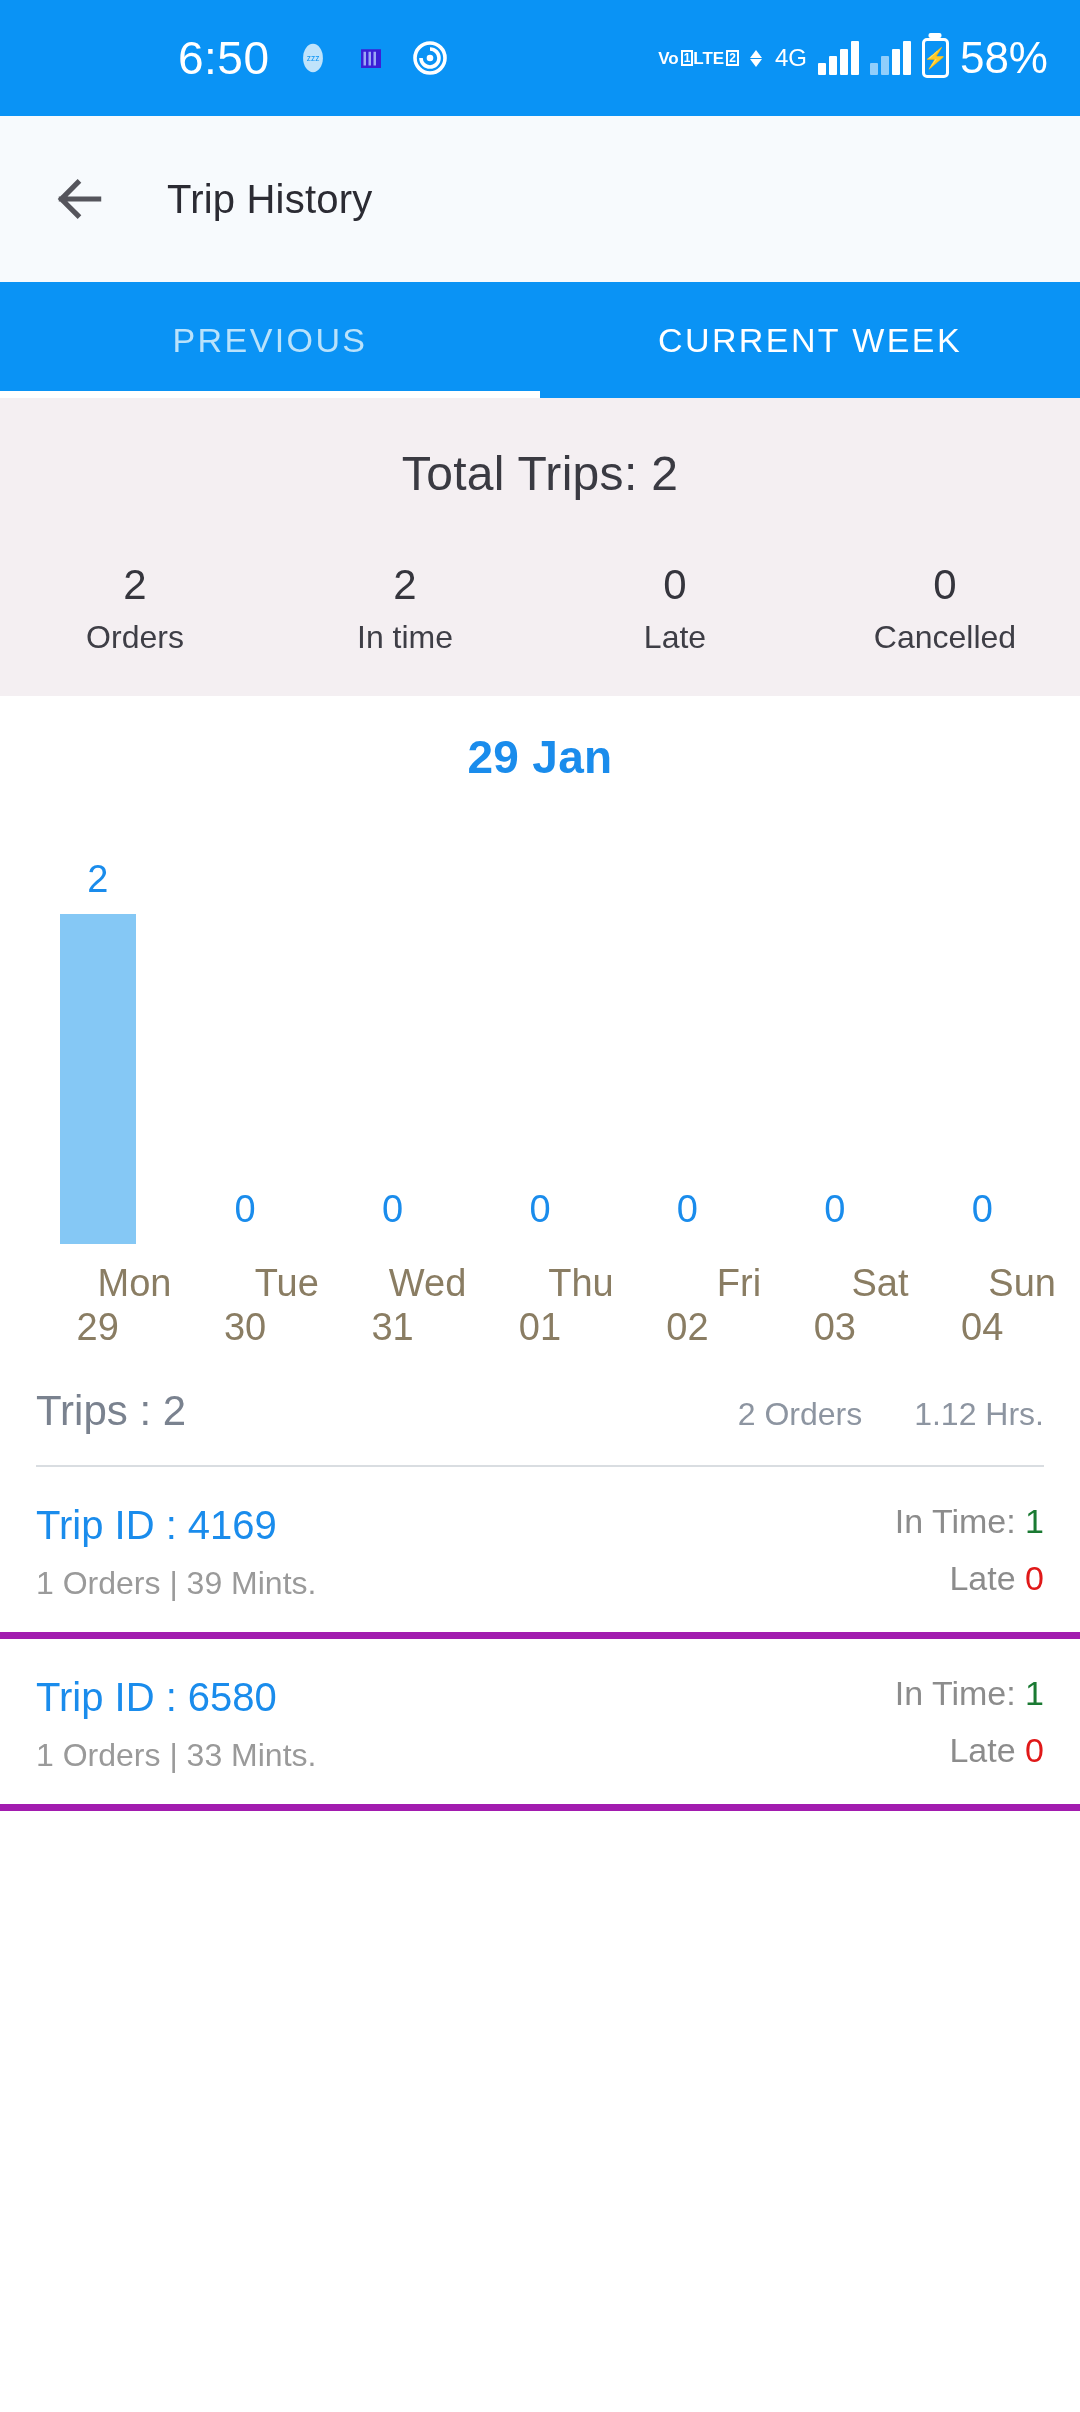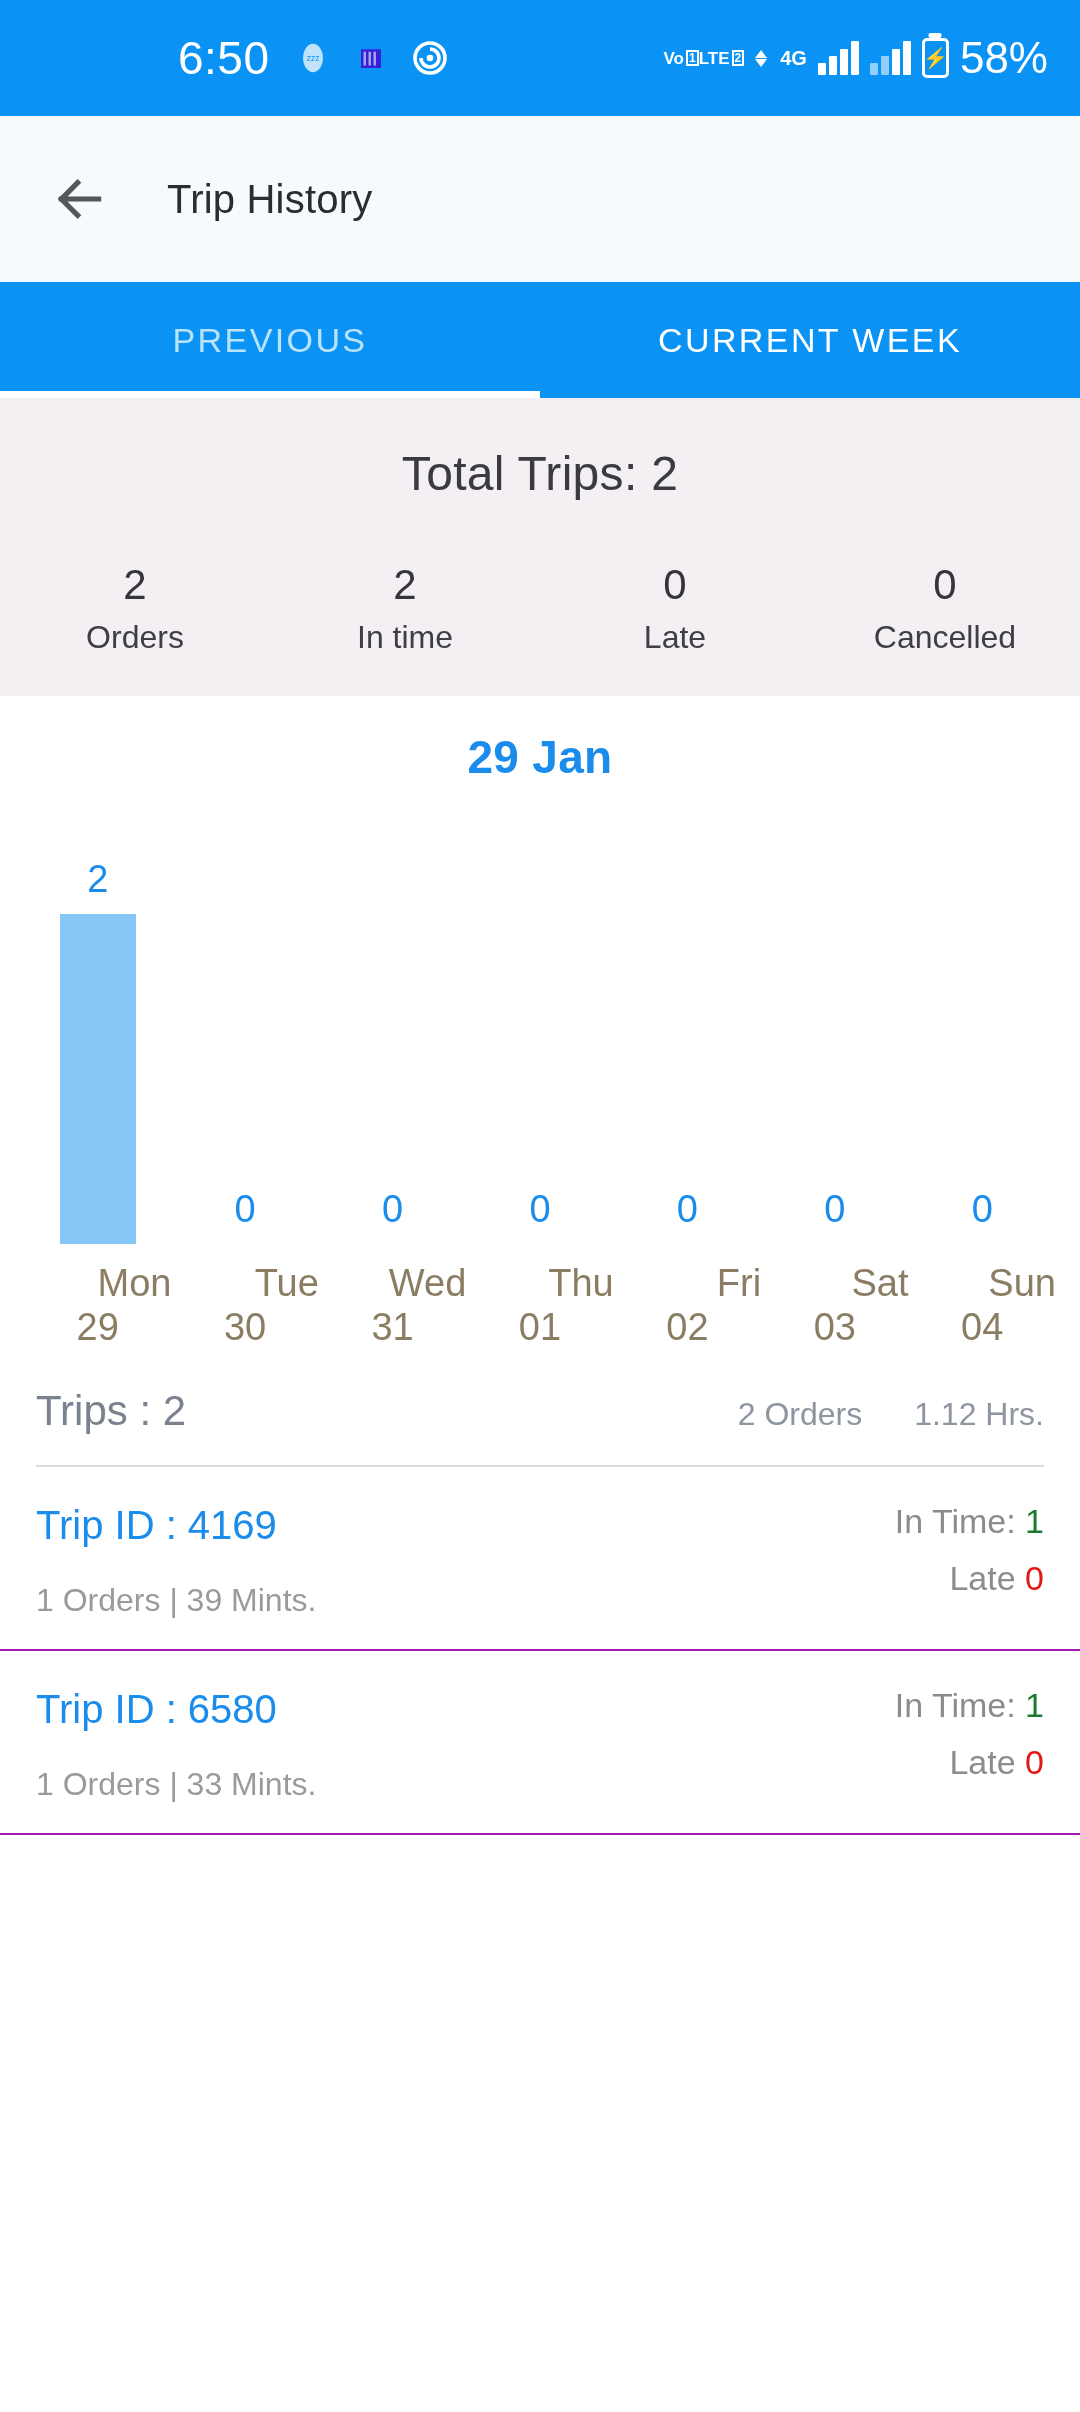--- a/index.html
+++ b/index.html
@@ -26,21 +26,21 @@
   .volte{
     display:flex; justify-content:center;
     font-size:17px; font-weight:700; line-height:19px; letter-spacing:0px;
   }
   .volte-row{ display:flex; align-items:center; gap:2px; }
   .volte-box{
     border:2px solid #ffffff; font-size:12px; line-height:12px;
     padding:0 1px; font-weight:700;
   }
   .net4g{ display:flex; flex-direction:column; align-items:center; }
-  .net4g .lbl{ font-size:20px; font-weight:700; line-height:24px; }
+  .net4g .lbl{ font-size:24px; font-weight:400; line-height:24px; }
   .bars{ display:flex; align-items:flex-end; gap:3px; height:34px; }
   .bars i{ display:block; width:8px; background:#ffffff; border-radius:1px; }
   .bars i:nth-child(1){ height:12px; }
   .bars i:nth-child(2){ height:19px; }
   .bars i:nth-child(3){ height:26px; }
   .bars i:nth-child(4){ height:34px; }
   .bars.dim i:nth-child(1),.bars.dim i:nth-child(2){ opacity:.55; }
   .arrows{ display:flex; flex-direction:column; gap:1px; margin-right:2px; }
   .arrows span{ width:0;height:0;border-left:6px solid transparent;border-right:6px solid transparent; }
   .arrows .up{ border-bottom:8px solid #ffffff; }
@@ -118,24 +118,24 @@
   .trips-head-title{ font-size:42px; color:#7a828f; flex:1; }
   .trips-head-meta{ font-size:32px; color:#8d95a1; margin-left:52px; }
   .hr{
     height:2px; background:#d9dde1; margin:30px 36px 0 36px;
   }
 
   
   .trip-row{
     display:flex; align-items:flex-start; justify-content:space-between;
     padding:34px 36px 30px 36px;
-    border-bottom:2px solid #a21caf;
+    border-bottom:7px solid #a21caf;
   }
   .trip-left .trip-id{ font-size:40px; color:#1a8cec; line-height:1.2; }
-  .trip-left .trip-sub{ font-size:32px; color:#9a9a9a; margin-top:33px; }
+  .trip-left .trip-sub{ font-size:32px; color:#9a9a9a; margin-top:16px; }
   .trip-right{ text-align:right; }
   .trip-right .r-line{ font-size:34px; color:#8c8c8c; line-height:1.2; }
   .trip-right .r-line + .r-line{ margin-top:16px; }
   .val-green{ color:#1a7a32; }
   .val-red{ color:#e01919; }
   .spacer{ flex:1; background:#ffffff; }
 </style>
 </head>
 <body>
 

